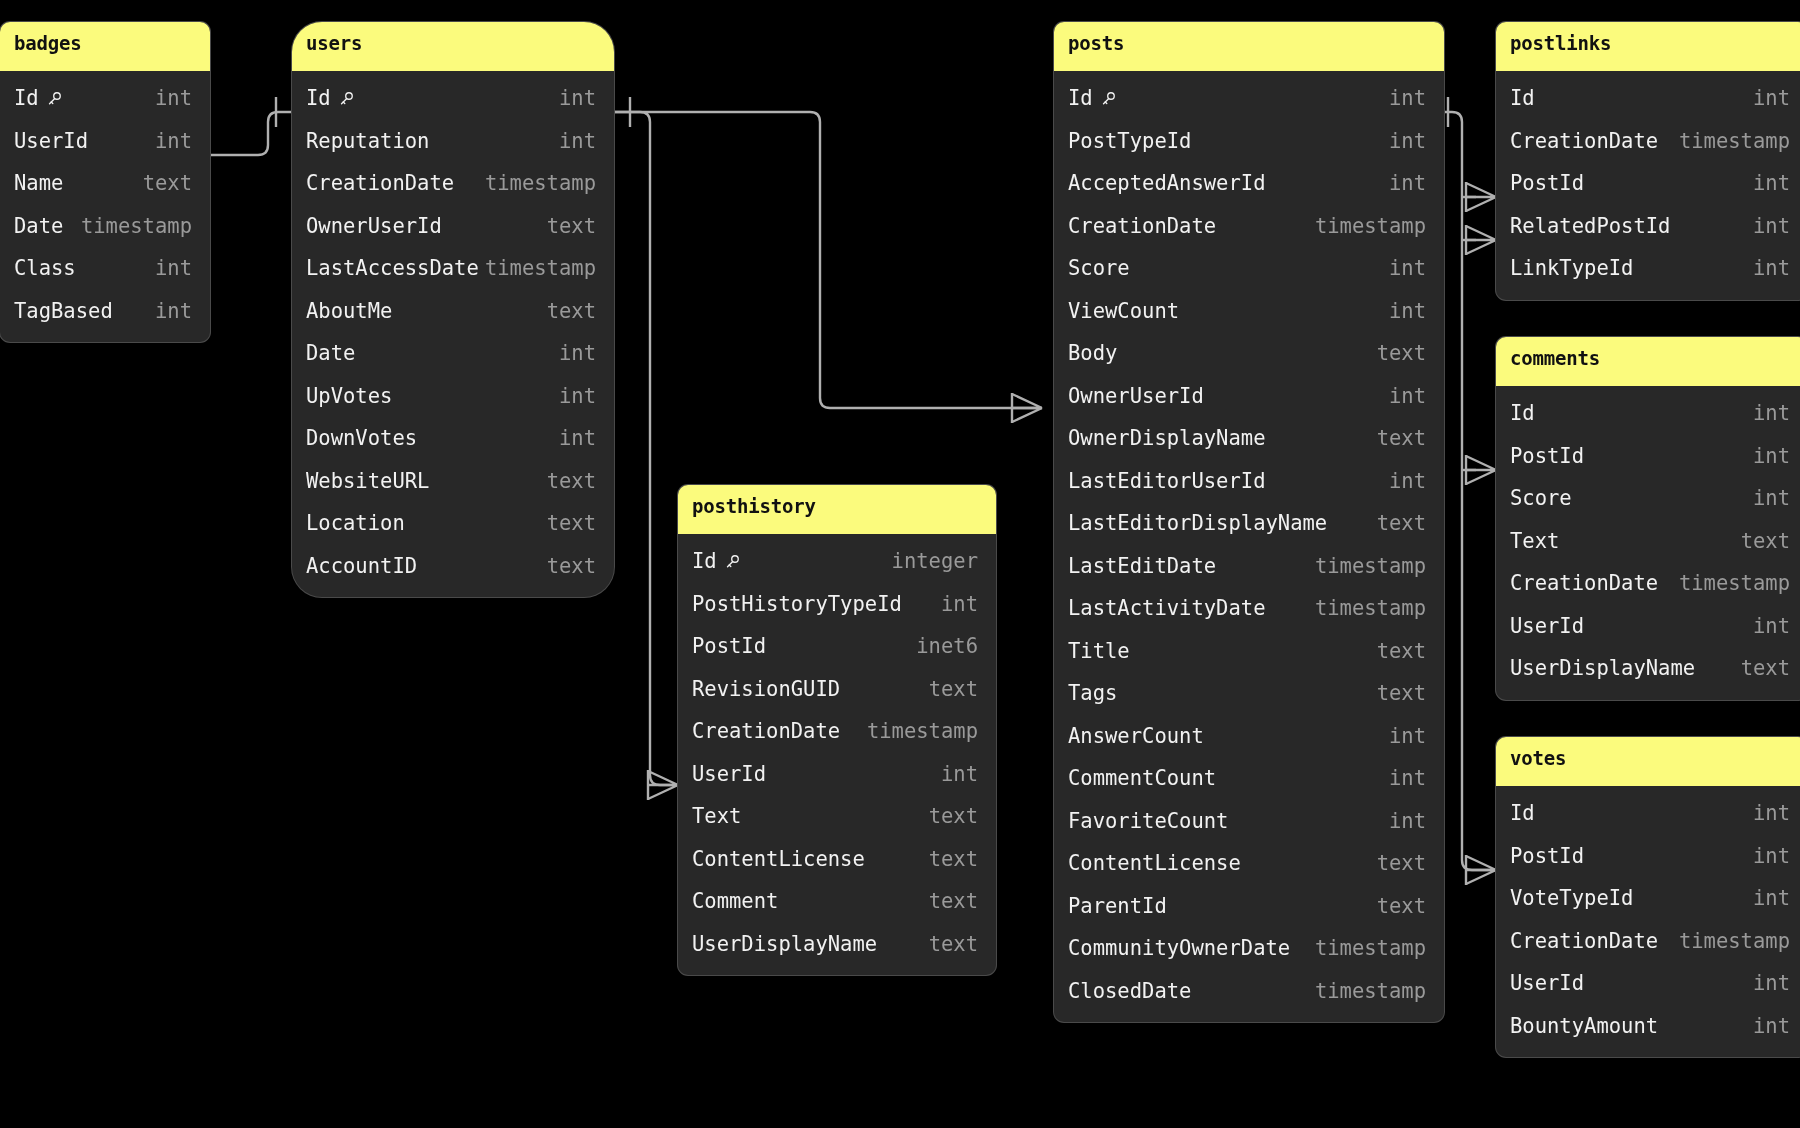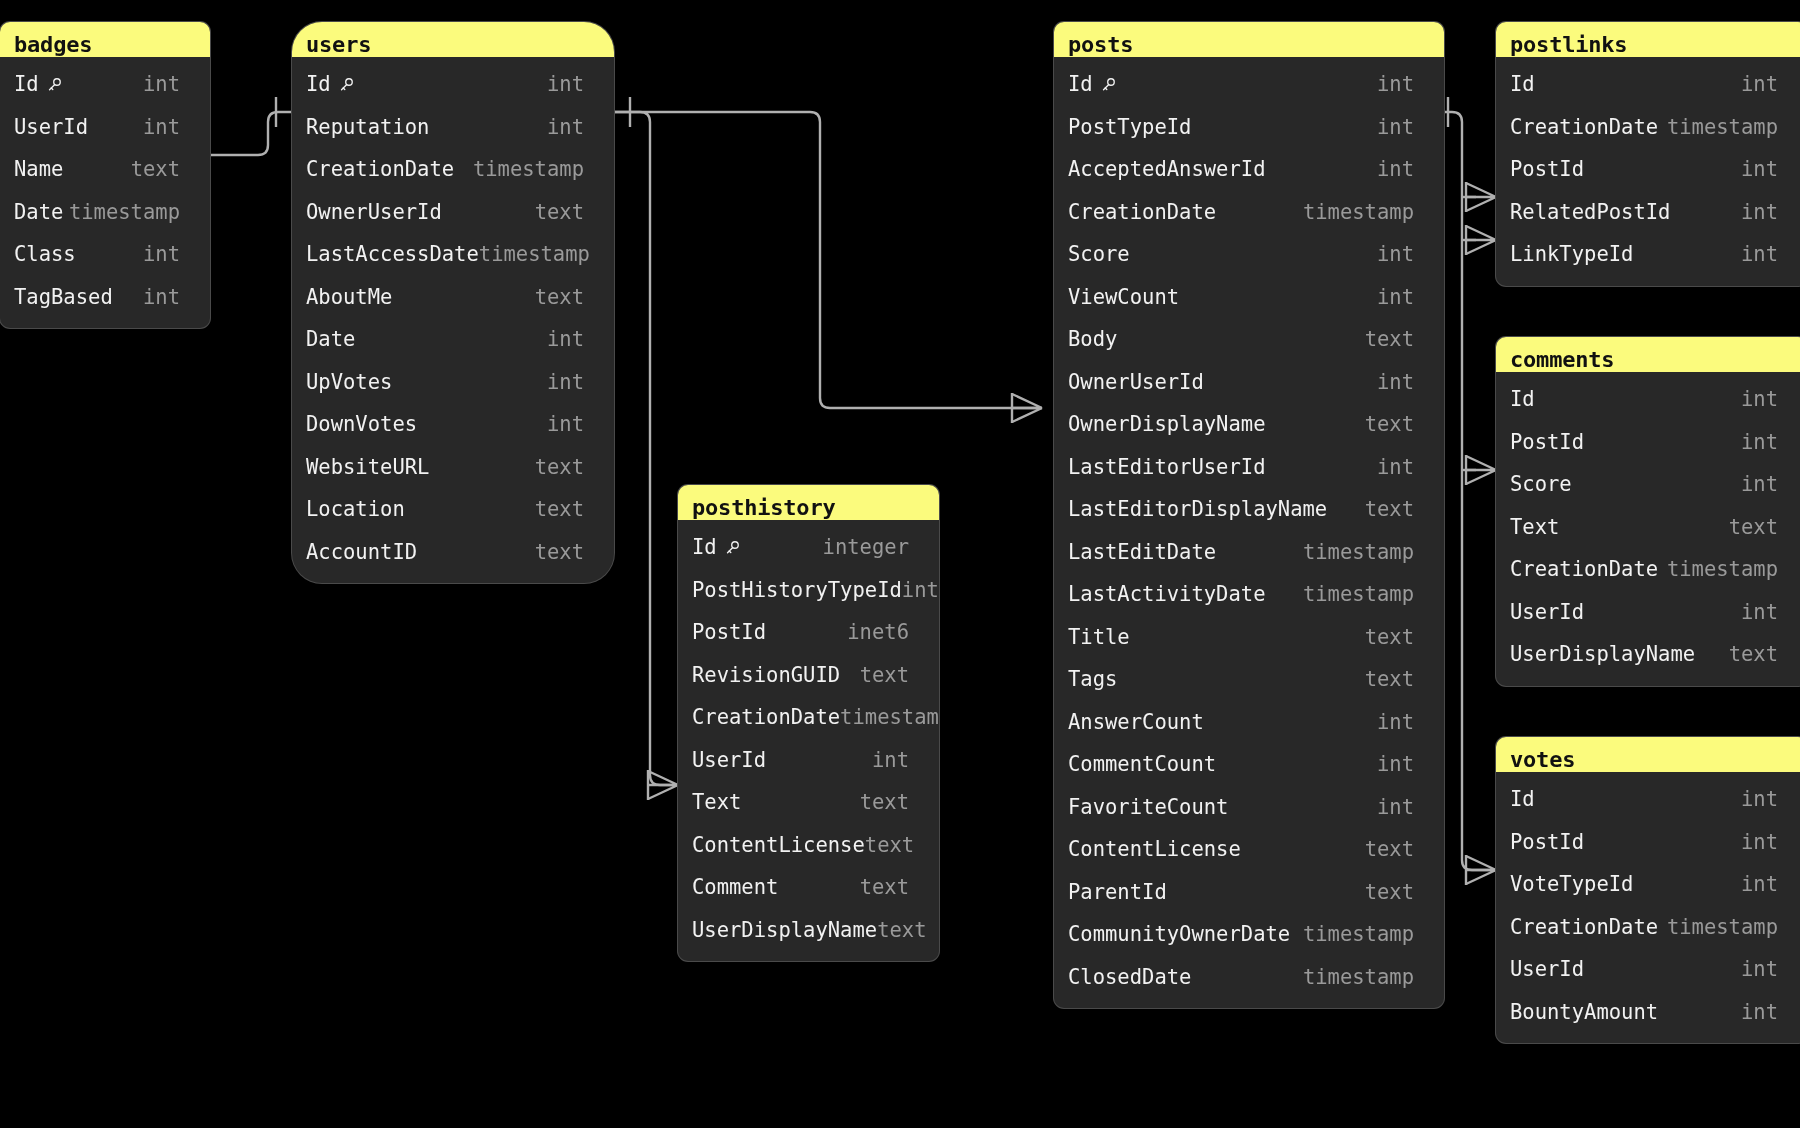--- a/index.html
+++ b/index.html
@@ -18,27 +18,27 @@
     z-index: 2;
     background: #282828;
     border-radius: 10px;
     box-shadow: 0 0 0 1px #4a4a4a;
     overflow: hidden;
   }
   .table-header {
     background: #FBFB7D;
     color: #111111;
     font-weight: bold;
-    font-size: 22px;
+    font-size: 19px;
     letter-spacing: -0.2px;
-    padding: 12px 14px 1px 14px;
+    padding: 12px 14px 18px 14px;
     line-height: 1;
     font-family: "DejaVu Sans Mono", monospace;
   }
-  .table-body { padding: 6px 16px 10px 0; }
+  .table-body { padding: 6px 4px 10px 0; }
   .col-row {
     display: flex;
     align-items: center;
     justify-content: space-between;
     height: 42.5px;
     padding: 0 14px;
     font-size: 20.5px;
     line-height: 1;
   }
   .col-name {
@@ -240,21 +240,21 @@
           <span class="col-type">text</span>
         </div>
         <div class="col-row">
           <span class="col-name">
             <span>AccountID</span>
           </span>
           <span class="col-type">text</span>
         </div>
       </div>
     </div>
-    <div class="table-card" style="left: 678px; top: 485px; width: 261px;">
+    <div class="table-card" style="left: 678px; top: 485px; width: 318px;">
       <div class="table-header">posthistory</div>
       <div class="table-body">
         <div class="col-row">
           <span class="col-name">
             <span>Id</span>
             <span class="pk-icon">
               <svg viewBox="0 0 24 24" aria-hidden="true">
                 <circle cx="15.5" cy="8.5" r="4.6" fill="none" stroke="currentColor" stroke-width="1.9"></circle>
                 <path d="M12.4 11.9 L5.0 19.3" fill="none" stroke="currentColor" stroke-width="1.9" stroke-linecap="round"></path>
                 <path d="M7.4 16.9 L9.6 19.1" fill="none" stroke="currentColor" stroke-width="1.9" stroke-linecap="round"></path>

